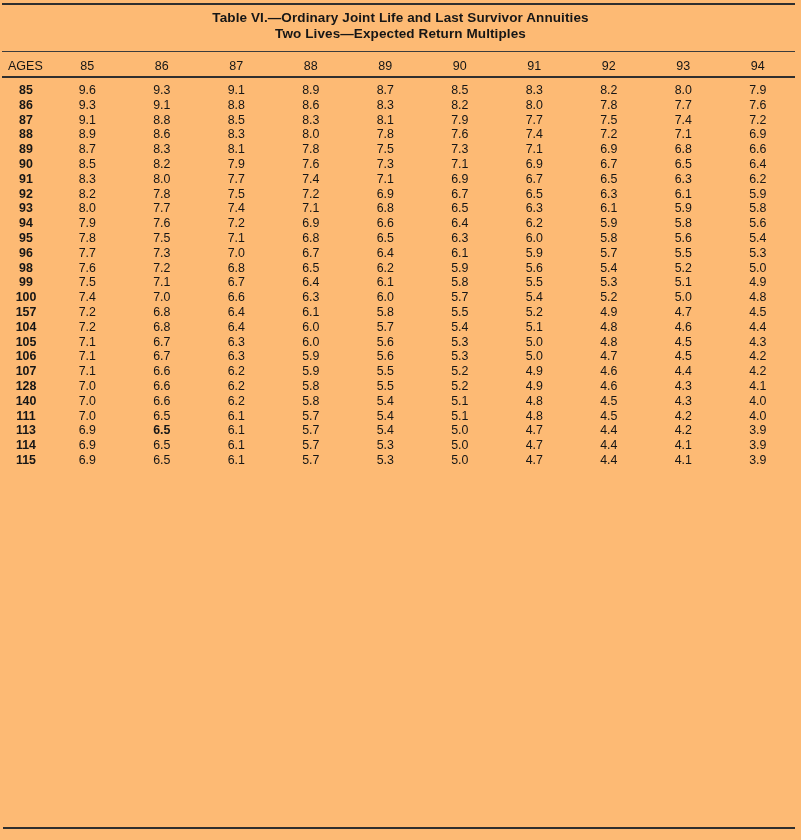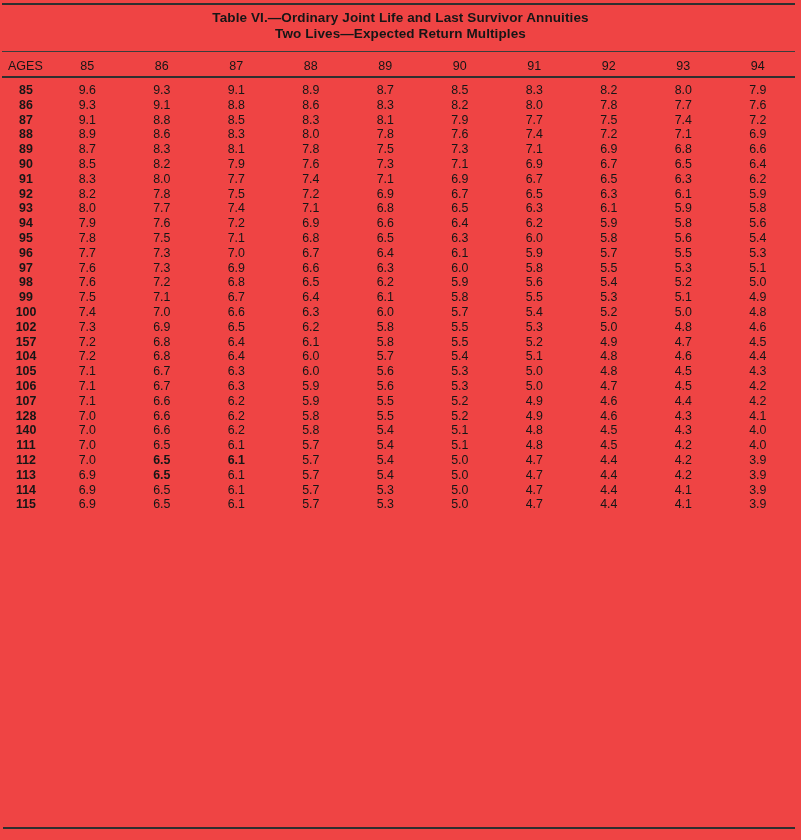--- a/index.html
+++ b/index.html
@@ -4,21 +4,21 @@
 <style>
   html, body {
     margin: 0;
     padding: 0;
     background: #ffffff;
   }
   .page {
     position: relative;
     width: 801px;
     height: 840px;
-    background: #ef4444;
+    background: #fdba74;
     overflow: hidden;
     font-family: "Liberation Sans", sans-serif;
     color: #161616;
   }
   .rule {
     position: absolute;
     background: #2f2f2f;
   }
   .rule-top    { top: 3px;   left: 2px; width: 793px; height: 2px; }
   .rule-mid    { top: 51px;  left: 2px; width: 793px; height: 1px; background:#3c3c3c; }
@@ -252,33 +252,20 @@
           <td>7.0</td>
           <td>6.7</td>
           <td>6.4</td>
           <td>6.1</td>
           <td>5.9</td>
           <td>5.7</td>
           <td>5.5</td>
           <td>5.3</td>
         </tr>
         <tr>
-          <td class="ages">97</td>
-          <td>7.6</td>
-          <td>7.3</td>
-          <td>6.9</td>
-          <td>6.6</td>
-          <td>6.3</td>
-          <td>6.0</td>
-          <td>5.8</td>
-          <td>5.5</td>
-          <td>5.3</td>
-          <td>5.1</td>
-        </tr>
-        <tr>
           <td class="ages">98</td>
           <td>7.6</td>
           <td>7.2</td>
           <td>6.8</td>
           <td>6.5</td>
           <td>6.2</td>
           <td>5.9</td>
           <td>5.6</td>
           <td>5.4</td>
           <td>5.2</td>
@@ -302,33 +289,20 @@
           <td>7.4</td>
           <td>7.0</td>
           <td>6.6</td>
           <td>6.3</td>
           <td>6.0</td>
           <td>5.7</td>
           <td>5.4</td>
           <td>5.2</td>
           <td>5.0</td>
           <td>4.8</td>
-        </tr>
-        <tr>
-          <td class="ages">102</td>
-          <td>7.3</td>
-          <td>6.9</td>
-          <td>6.5</td>
-          <td>6.2</td>
-          <td>5.8</td>
-          <td>5.5</td>
-          <td>5.3</td>
-          <td>5.0</td>
-          <td>4.8</td>
-          <td>4.6</td>
         </tr>
         <tr>
           <td class="ages">157</td>
           <td>7.2</td>
           <td>6.8</td>
           <td>6.4</td>
           <td>6.1</td>
           <td>5.8</td>
           <td>5.5</td>
           <td>5.2</td>
@@ -421,46 +395,33 @@
           <td>6.1</td>
           <td>5.7</td>
           <td>5.4</td>
           <td>5.1</td>
           <td>4.8</td>
           <td>4.5</td>
           <td>4.2</td>
           <td>4.0</td>
         </tr>
         <tr>
-          <td class="ages">112</td>
-          <td>7.0</td>
+          <td class="ages">113</td>
+          <td>6.9</td>
           <td class="b">6.5</td>
-          <td class="b">6.1</td>
+          <td>6.1</td>
           <td>5.7</td>
           <td>5.4</td>
           <td>5.0</td>
           <td>4.7</td>
           <td>4.4</td>
           <td>4.2</td>
           <td>3.9</td>
         </tr>
         <tr>
-          <td class="ages">113</td>
-          <td>6.9</td>
-          <td class="b">6.5</td>
-          <td>6.1</td>
-          <td>5.7</td>
-          <td>5.4</td>
-          <td>5.0</td>
-          <td>4.7</td>
-          <td>4.4</td>
-          <td>4.2</td>
-          <td>3.9</td>
-        </tr>
-        <tr>
           <td class="ages">114</td>
           <td>6.9</td>
           <td>6.5</td>
           <td>6.1</td>
           <td>5.7</td>
           <td>5.3</td>
           <td>5.0</td>
           <td>4.7</td>
           <td>4.4</td>
           <td>4.1</td>

